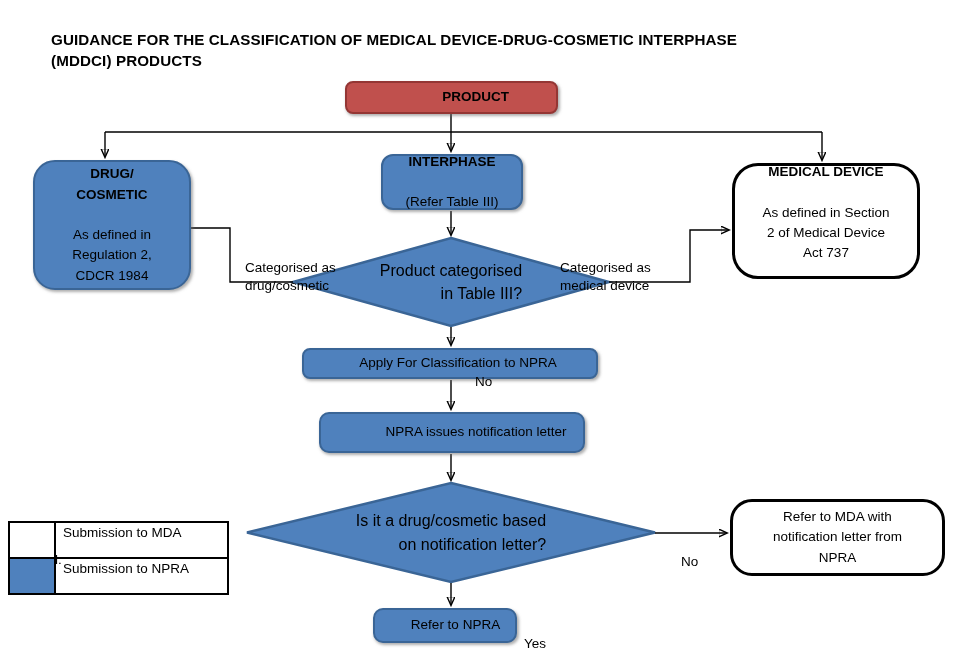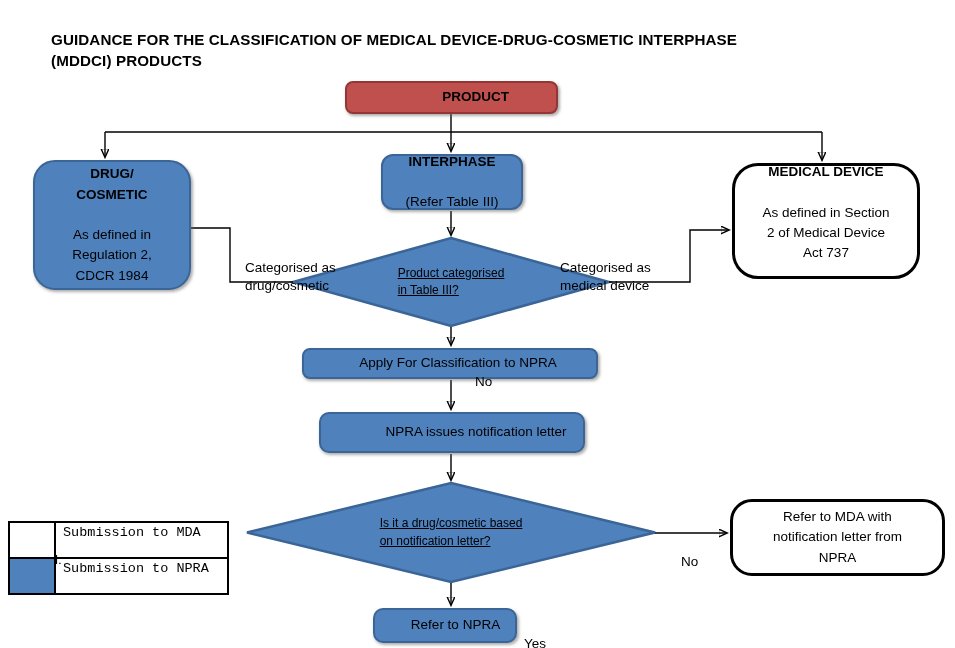--- a/index.html
+++ b/index.html
@@ -38,21 +38,21 @@
   .node-drug      { left:33px;  top:160px; width:158px; height:130px; border-radius:22px; }
   .node-interphase{ left:381px; top:154px; width:142px; height:56px;  border-radius:12px; }
   .node-meddev    { left:732px; top:163px; width:188px; height:116px; border-radius:26px; padding-bottom:16px; }
   .node-apply     { left:302px; top:348px; width:296px; height:31px;  border-radius:8px;padding-left:16px; }
   .node-letter    { left:319px; top:412px; width:266px; height:41px;  border-radius:10px;padding-left:48px; }
   .node-refermda  { left:730px; top:499px; width:215px; height:77px;  border-radius:22px; }
   .node-refernpra { left:373px; top:608px; width:144px; height:35px;  border-radius:10px;padding-left:21px; }
 
   .diamond-label {
     position:absolute; display:flex; align-items:center; justify-content:center;
-    text-align:left; white-space:pre-line; font-size:12px; line-height:1.45;text-decoration:underline;
+    text-align:right; white-space:pre-line; font-size:16px; line-height:1.45;
   }
   .d1-label { left:341px; top:252px; width:220px; height:60px; }
   .d2-label { left:331px; top:505px; width:240px; height:55px; }
 
   .lbl { position:absolute; white-space:pre-line; font-size:13.5px; line-height:1.35;margin-top:48px; }
   .lbl-cat-drug   { left:245px; top:211px; width:130px; text-align:left; }
   .lbl-cat-device { left:560px; top:211px; width:130px; text-align:left; }
   .lbl-no1 { left:475px; top:325px; }
   .lbl-no2 { left:681px; top:505px; }
   .lbl-yes { left:524px; top:587px; }
@@ -60,21 +60,21 @@
   .legend-title { left:13px; top:503px; font-size:13.5px; }
   .legend-table {
     position:absolute; left:8px; top:521px; width:221px;
     border:2px solid #000; box-sizing:border-box;
   }
   .legend-row { display:flex; height:34px; }
   .legend-row + .legend-row { border-top:2px solid #000; }
   .legend-swatch { width:46px; box-sizing:border-box; border-right:2px solid #000; }
   .swatch-white { background:#ffffff; }
   .swatch-blue  { background:var(--blue_fill,#4F81BD); }
-  .legend-label { flex:1; padding:2px 0 0 7px; font-size:13.5px;font-family:Liberation Mono, monospace; }
+  .legend-label { flex:1; padding:2px 0 0 7px; font-size:13.5px; }
 </style>
 </head>
 <body>
 
 <div class="canvas">
 
   <svg class="connectors" viewBox="0 0 955 648" xmlns="http://www.w3.org/2000/svg">
     <defs>
       <marker id="arrow" markerWidth="10" markerHeight="9" refX="8.5" refY="4" orient="auto" markerUnits="userSpaceOnUse">
         <path d="M0,0 L9,4 L0,8 z" fill="#000" stroke="none"></path>

